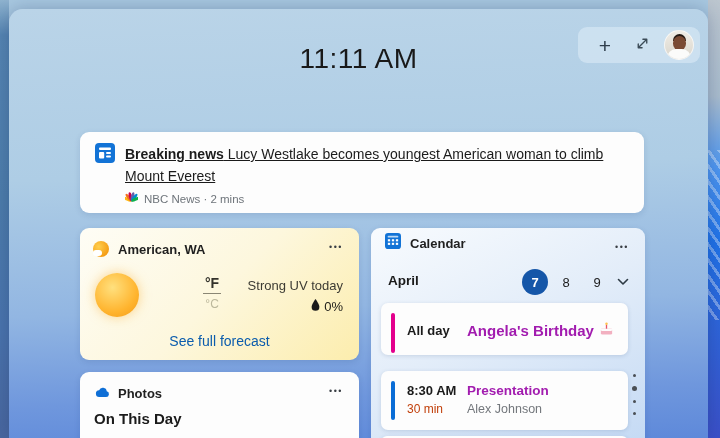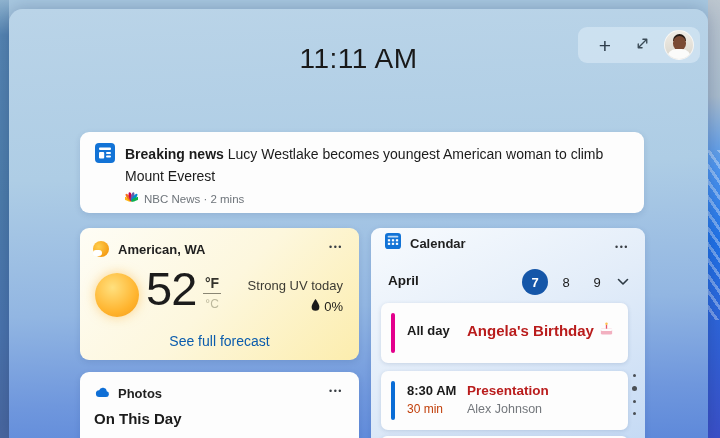--- a/index.html
+++ b/index.html
@@ -47,21 +47,21 @@
     font-size:13.5px; color:#444f58; font-family:inherit; }
   .search input::placeholder { color:#5d6870; opacity:1; }
 
   
   .card { position:absolute; background:#fdfdfd; border-radius:9px;
     box-shadow:0 2px 6px rgba(30,60,110,.14); }
 
   
   .news { left:71px; top:123px; width:564px; height:81px; padding:11px 16px 0 15px; cursor:pointer; }
   .news-row { display:flex; gap:10px; }
-  .news-text { width:485px; font-size:14px; line-height:22px; color:#1b1b1b; }
+  .news-text { width:485px; font-size:14px; line-height:22px; color:#1b1b1b;text-decoration:underline; }
   .news-tag { font-weight:700; }
   .news-src { display:flex; align-items:center; gap:6px; margin:5px 0 0 30px;
     font-size:11.5px; color:#6e747a; }
 
   
   .weather { left:71px; top:219px; width:279px; height:132px;
     background:linear-gradient(135deg,#fefdf6 0%,#fdf7dd 50%,#fcedad 100%); cursor:pointer; }
   .w-head { position:absolute; left:13px; top:13px; display:flex; align-items:center; gap:9px; }
   .w-icon { width:16px; height:16px; border-radius:50%;
     background:radial-gradient(circle at 35% 35%, #ffcf4d, #f08a00); position:relative; }
@@ -98,28 +98,28 @@
   .c-month { position:absolute; left:17px; top:45px; font-size:13.5px; font-weight:600; color:#1b1b1b; }
   .date-btn { position:absolute; top:41px; width:26px; height:26px; border:none; background:transparent;
     border-radius:50%; font-size:13px; color:#1b1b1b; cursor:pointer; font-family:inherit;
     display:flex; align-items:center; justify-content:center; }
   .date-sel { background:#1556a8; color:#fff; font-weight:600; }
   .chev-btn { position:absolute; left:246px; top:46px; border:none; background:transparent; cursor:pointer; }
 
   .event { position:absolute; left:10px; width:247px; background:#fdfdfd; border-radius:7px;
     box-shadow:0 1px 4px rgba(40,70,120,.16); cursor:pointer; }
   .ev-bar { position:absolute; left:10px; top:10px; width:4px; border-radius:2px; }
-  .ev1 { top:75px; height:60px; }
+  .ev1 { top:75px; height:52px; }
   .ev1 .ev-bar { height:40px; background:#e3008c; }
   .ev2 { top:143px; height:59px; }
   .ev2 .ev-bar { height:39px; background:#0a6dd6; }
   .ev3 { top:208px; height:12px; }
   .ev-time { position:absolute; left:26px; top:12px; font-size:13px; font-weight:600; color:#1b1b1b; }
   .ev-dur { position:absolute; left:26px; top:31px; font-size:12px; color:#c2410c; }
-  .ev-title { position:absolute; left:86px; top:12px; font-size:13.5px; font-weight:600; color:#b91c1c;
+  .ev-title { position:absolute; left:86px; top:12px; font-size:13.5px; font-weight:600; color:#a21caf;
     display:flex; align-items:center; gap:5px;text-align:center; }
   .ev1 .ev-time { top:20px; }
   .ev1 .ev-title { top:18px; font-size:15px; }
   .ev-person { position:absolute; left:86px; top:31px; font-size:12.5px; color:#73777c; }
 
   .dots { position:absolute; left:260px; top:146px; width:6px; display:flex; flex-direction:column;
     align-items:center; gap:9px; cursor:pointer; }
   .dot { width:3px; height:3px; border-radius:50%; background:#4a4f55; }
   .dot.big { width:5px; height:5px; }
 </style>
@@ -182,21 +182,20 @@
     </div>
   </div>
 
   <div class="card weather">
     <div class="w-head">
       <div class="w-icon"></div>
       <span class="w-title">American, WA</span>
     </div>
     <button class="more-btn">•••</button>
     <div class="sun"></div>
-    <div class="temp">52</div>
     <div class="units">
       <div class="unit-f">°F</div>
       <div class="unit-c">°C</div>
     </div>
     <div class="w-right">
       <div class="w-cond">Strong UV today</div>
       <div class="w-precip">
         <span>
           <svg width="9" height="12" viewBox="0 0 10 14">
             <path d="M5 0C5 0 .5 6 .5 9.2A4.5 4.5 0 0 0 9.5 9.2C9.5 6 5 0 5 0z" fill="#1b1b1b"></path>

